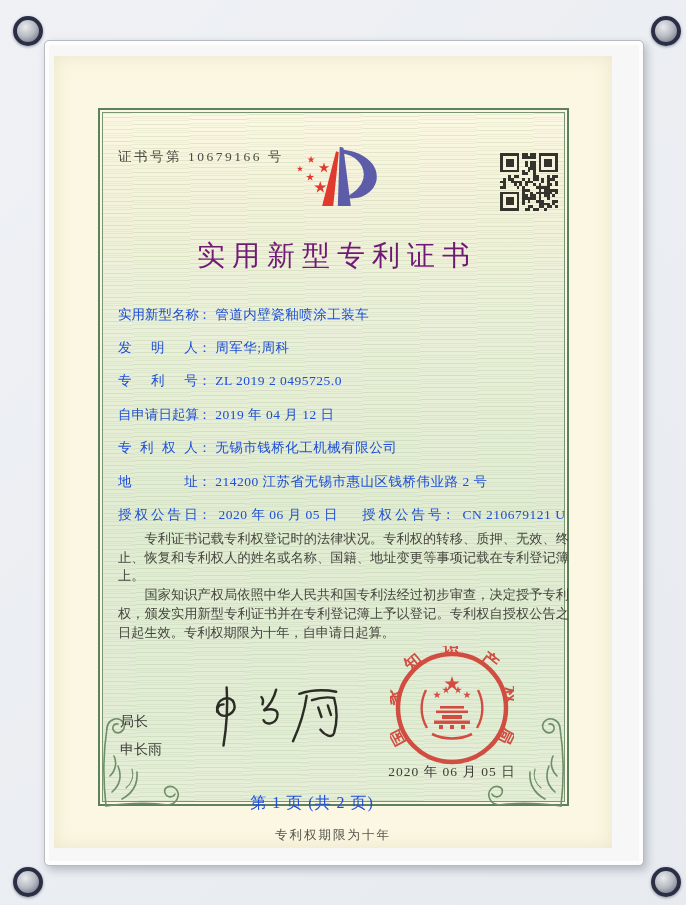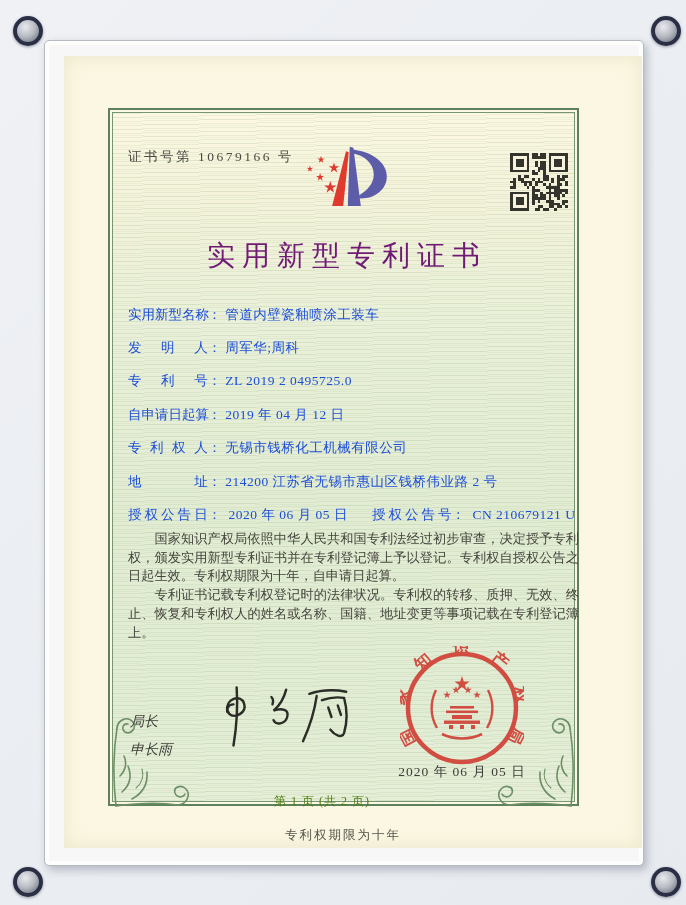--- a/index.html
+++ b/index.html
@@ -46,37 +46,37 @@
   .frow{height:33.4px;line-height:20px;display:flex;align-items:center;font-size:13.5px;color:#1d4ed8;}
   .flabel{display:inline-block;width:5.9em;text-align:justify;text-align-last:justify;word-break:keep-all;}
   .fcolon{margin-right:4px;}
   .fvalue{letter-spacing:.5px;}
   .frow.grant .pair2{margin-left:24px;}
   .paras{
     position:absolute;left:64px;top:474px;width:451px;
     font-size:13.2px;line-height:1.42;text-align:justify;color:#45453e;
   }
   .paras p{margin:0;text-indent:2em;}
-  .officials{position:absolute;left:66px;top:652px;font-size:14px;line-height:28px;color:#3d3d37;font-style:italic;}
+  .officials{position:absolute;left:66px;top:652px;font-size:14px;line-height:28px;color:#3d3d37;}
   .signature{position:absolute;left:140px;top:624px;width:158px;height:74px;}
   .seal{position:absolute;left:336px;top:590px;width:124px;height:124px;opacity:.88;}
   .seal-date{position:absolute;left:328px;top:707px;width:140px;text-align:center;font-size:13.5px;color:#3e3e36;letter-spacing:1px;}
-  .page-no{position:absolute;left:44px;top:737px;width:428px;text-align:center;font-size:12px;color:#4d7c0f;letter-spacing:1px;}
+  .page-no{position:absolute;left:44px;top:737px;width:428px;text-align:center;font-size:16px;color:#1d4ed8;letter-spacing:1px;}
   .footer-note{position:absolute;left:0;top:771px;width:558px;text-align:center;font-size:12.5px;color:#55554c;letter-spacing:2px;}
 </style>
 </head>
 <body>
 
 <div class="grommet" style="left:13px;top:16px;"></div>
 <div class="grommet" style="left:651px;top:16px;"></div>
 <div class="grommet" style="left:13px;top:867px;"></div>
 <div class="grommet" style="left:651px;top:867px;"></div>
 
 <div class="holder">
-  <div class="paper" style="left:19px;top:15px;padding-left:20px;">
+  <div class="paper" style="left:9px;top:15px;">
 
     <div class="frame">
       <div class="frame-inner"></div>
 
       <svg width="86" height="96" viewBox="0 0 86 96" style="position:absolute;left:-4px;bottom:-6px;" fill="none" stroke="#6d8f66" stroke-width="1.6" stroke-linecap="round">
         <path d="M10,92 C7,66 7,40 11,14"></path>
         <path d="M11,14 C12,5 22,2 27,8 C31,14 25,21 19,18 C15,15 17,9 22,10"></path>
         <path d="M10,92 C32,89 52,88 72,91"></path>
         <path d="M72,91 C81,90 85,81 80,75 C75,70 67,73 69,79 C71,84 77,84 79,80"></path>
         <path d="M16,78 C24,71 26,62 22,52"></path>
@@ -296,22 +296,22 @@
           <span class="fvalue">2020 年 06 月 05 日</span>
         </span>
         <span class="pair2">
           <span class="flabel">授权公告号</span><span class="fcolon">：</span>
           <span class="fvalue">CN 210679121 U</span>
         </span>
       </div>
     </div>
 
     <div class="paras">
+      <p>专利证书记载专利权登记时的法律状况。专利权的转移、质押、无效、终止、恢复和专利权人的姓名或名称、国籍、地址变更等事项记载在专利登记簿上。</p>
       <p>国家知识产权局依照中华人民共和国专利法经过初步审查，决定授予专利权，颁发实用新型专利证书并在专利登记簿上予以登记。专利权自授权公告之日起生效。专利权期限为十年，自申请日起算。</p>
-      <p>专利证书记载专利权登记时的法律状况。专利权的转移、质押、无效、终止、恢复和专利权人的姓名或名称、国籍、地址变更等事项记载在专利登记簿上。</p>
     </div>
 
     <div class="officials">
       <div>局长</div>
       <div>申长雨</div>
     </div>
 
     <svg class="signature" viewBox="0 0 150 70" fill="none" stroke="#2c2c27" stroke-width="2.3" stroke-linecap="round">
       <path d="M22,30 C20,17 35,13 38,22 C41,31 29,37 24,32 C20,28 23,23 28,23"></path>
       <path d="M31,7 C32,22 31,44 28,62"></path>

